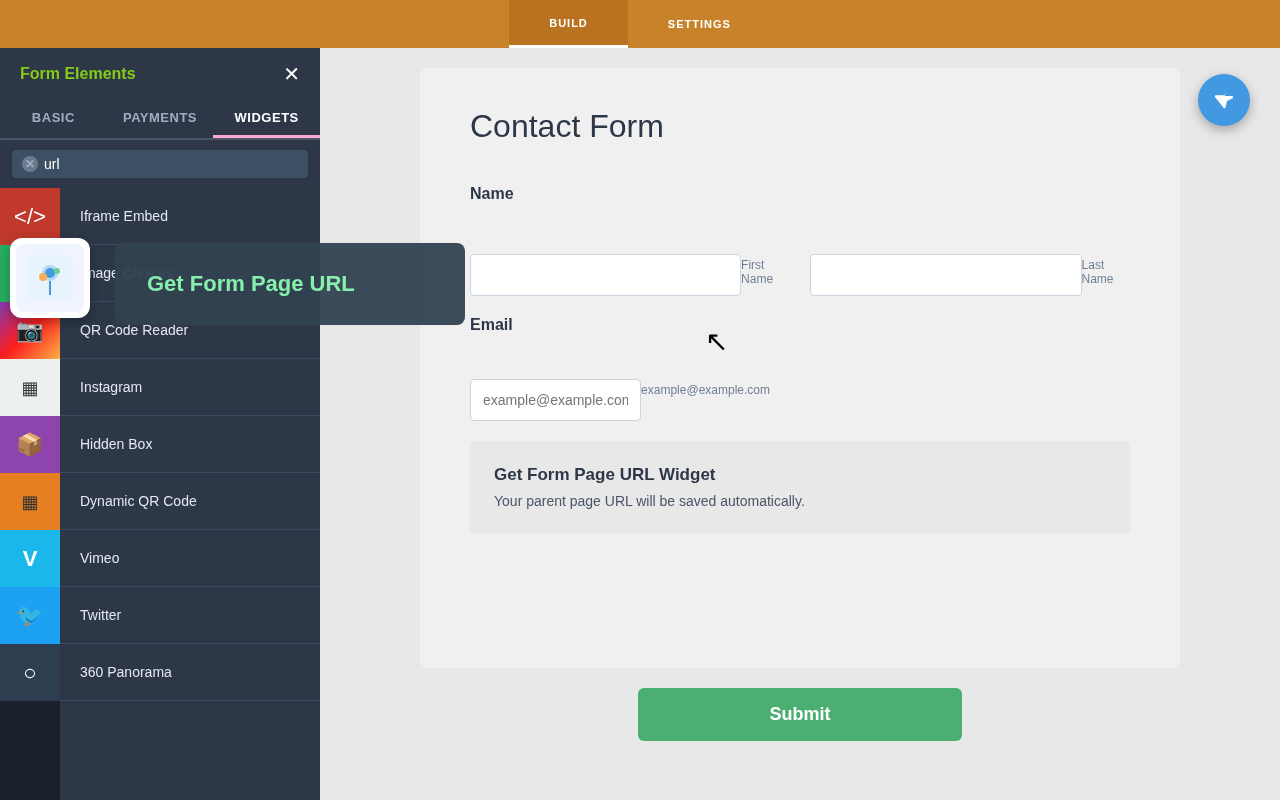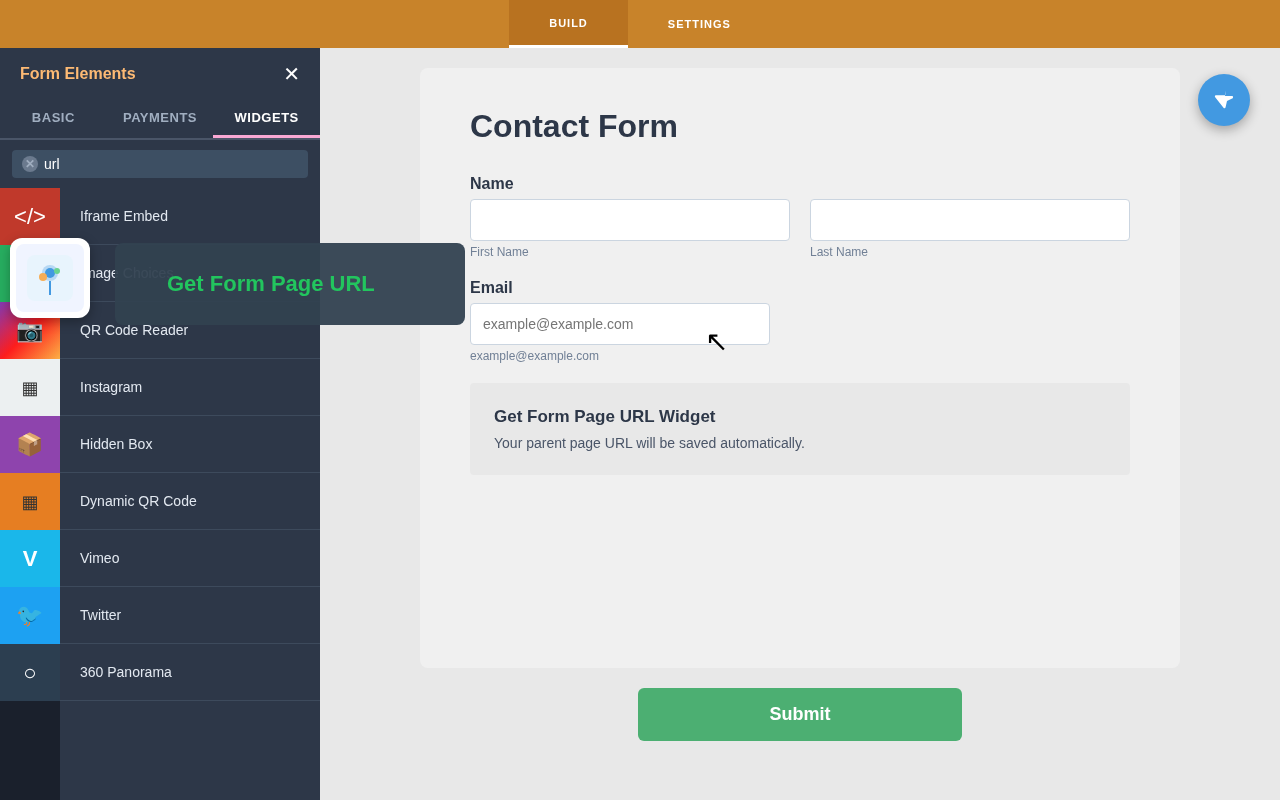--- a/index.html
+++ b/index.html
@@ -51,21 +51,21 @@
     }
 
     .sidebar-header {
       display: flex;
       align-items: center;
       justify-content: space-between;
       padding: 16px 20px;
       background: #2d3748;
     }
     .sidebar-title {
-      color: #fdba74;
+      color: #84cc16;
       font-size: 16px;
       font-weight: bold;
     }
     .close-btn {
       color: white;
       font-size: 20px;
       cursor: pointer;
       background: none;
       border: none;
       line-height: 1;
@@ -185,24 +185,23 @@
       position: absolute;
       top: 195px;
       left: 115px;
       background: rgba(50, 65, 80, 0.95);
       border-radius: 8px;
       padding: 28px 32px;
       z-index: 100;
       min-width: 350px;
     }
     .tooltip-popup-text {
-      color: #22c55e;
+      color: #86efac;
       font-size: 22px;
       font-weight: bold;
-      margin-left: 20px;
     }
 
     
     .app-icon-container {
       position: absolute;
       top: 190px;
       left: 10px;
       width: 80px;
       height: 80px;
       background: white;
@@ -256,34 +255,35 @@
     .form-canvas {
       background: #f0f0f0;
       border-radius: 8px;
       padding: 40px 50px;
       max-width: 760px;
       margin: 0 auto;
       min-height: 600px;
     }
     .form-title {
       font-size: 32px;
-      font-weight: bold;
+      font-weight: normal;
       color: #2d3748;
-      margin-bottom: 30px;
+      margin-bottom: 40px;
     }
 
     .form-row {
       display: flex;
       gap: 20px;
       margin-bottom: 20px;
     }
     .form-group {
       display: flex;
-      flex-direction: column;
-      flex: 1;
+      flex-direction: row;
+      flex: 1;
+      margin-top: 45px;
     }
     .form-label-bottom {
       font-size: 12px;
       color: #718096;
       margin-top: 4px;
     }
     .form-input {
       width: 100%;
       height: 42px;
       border: 1px solid #cbd5e0;

